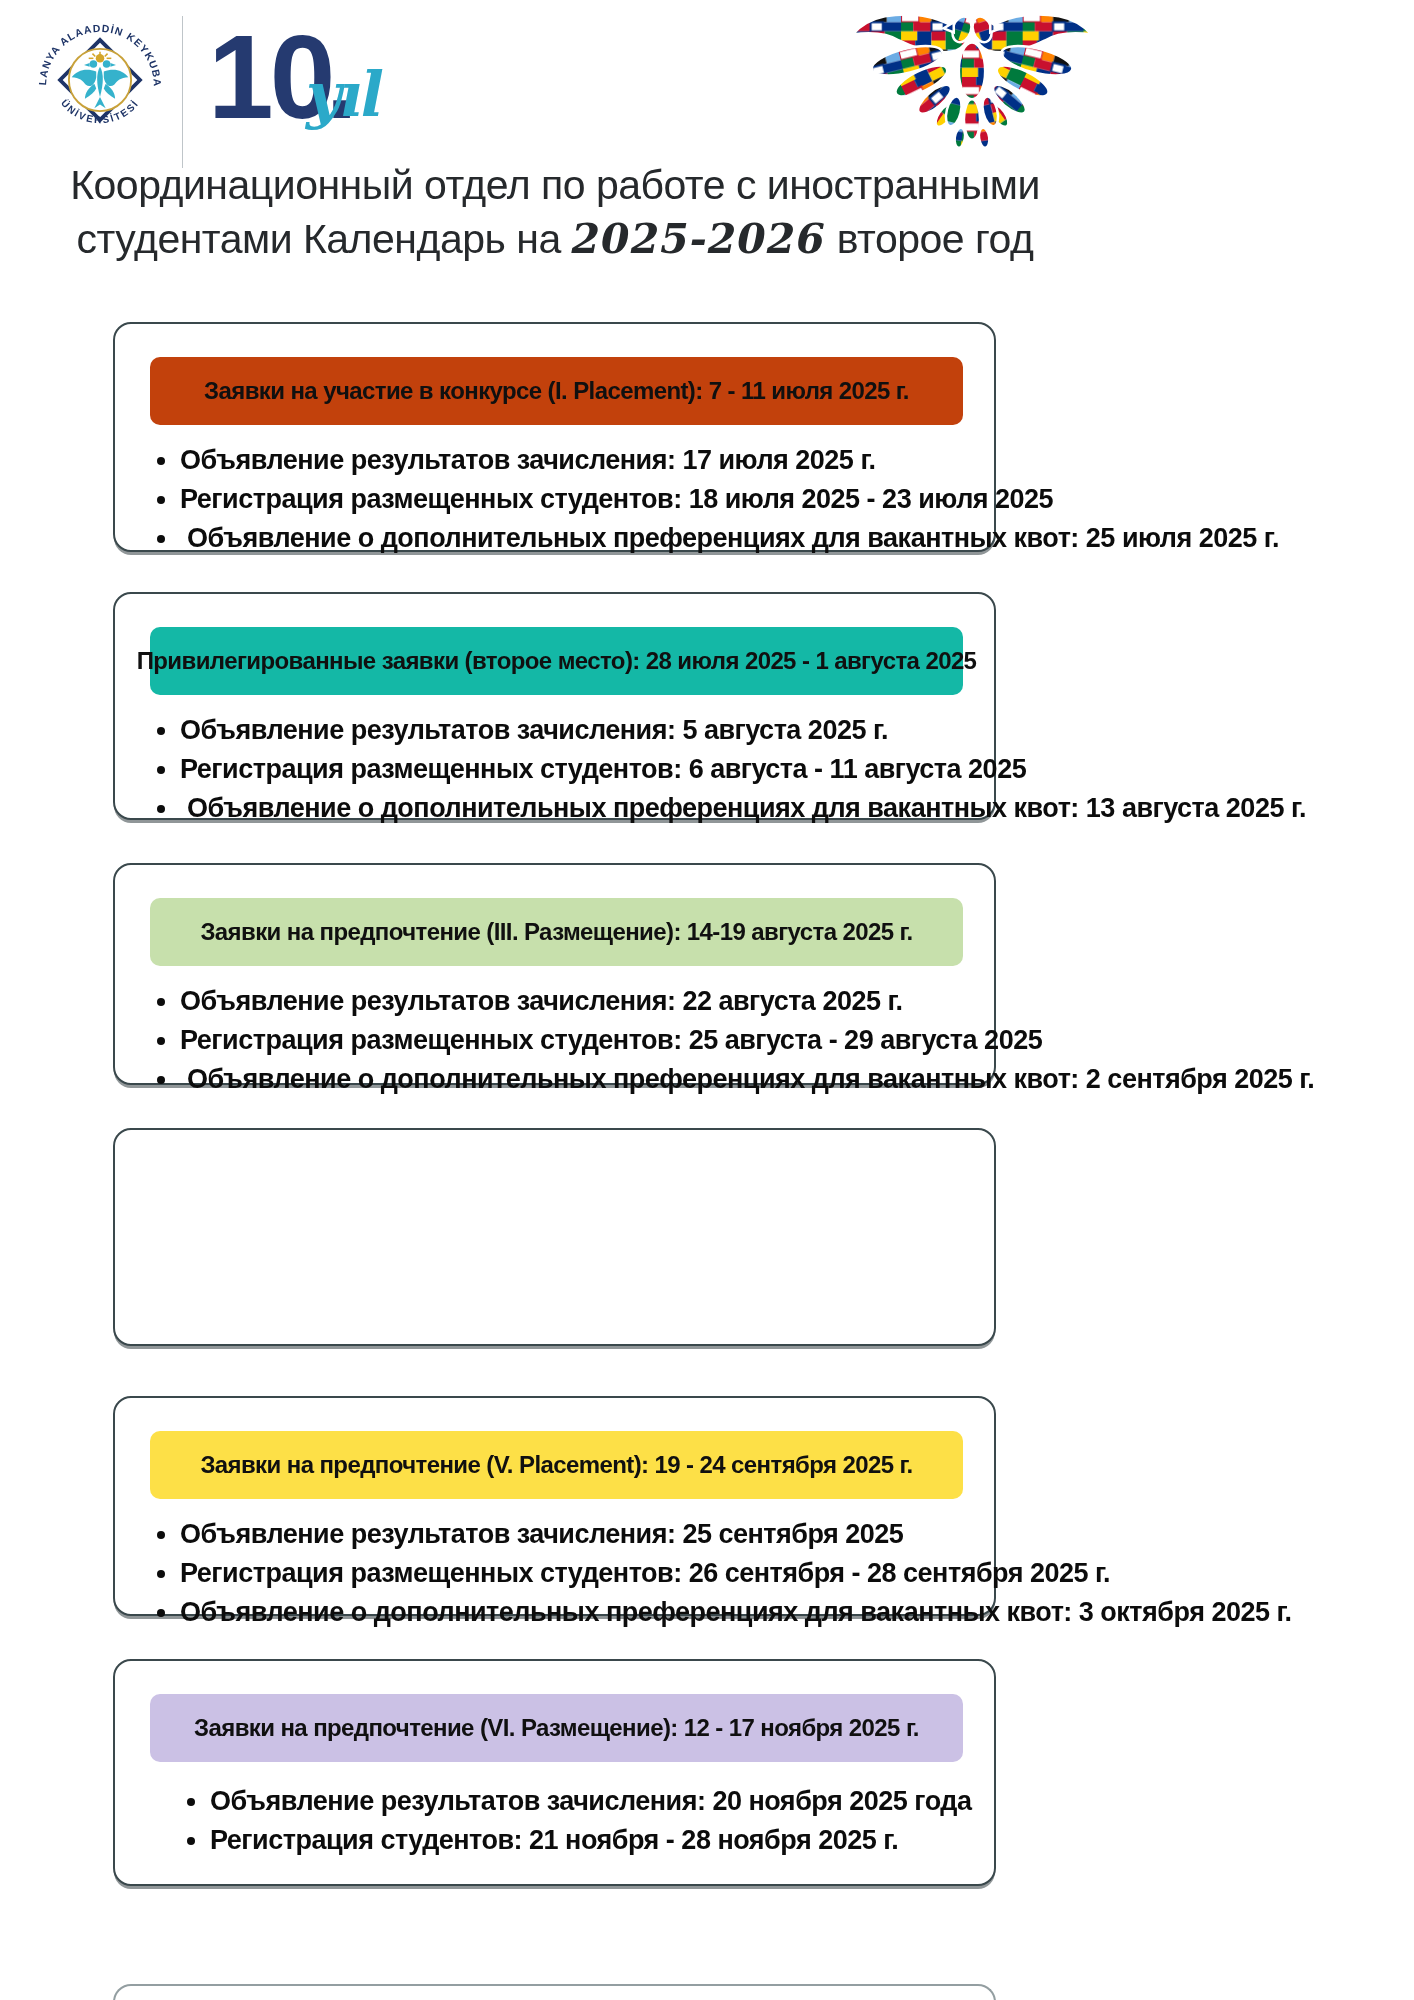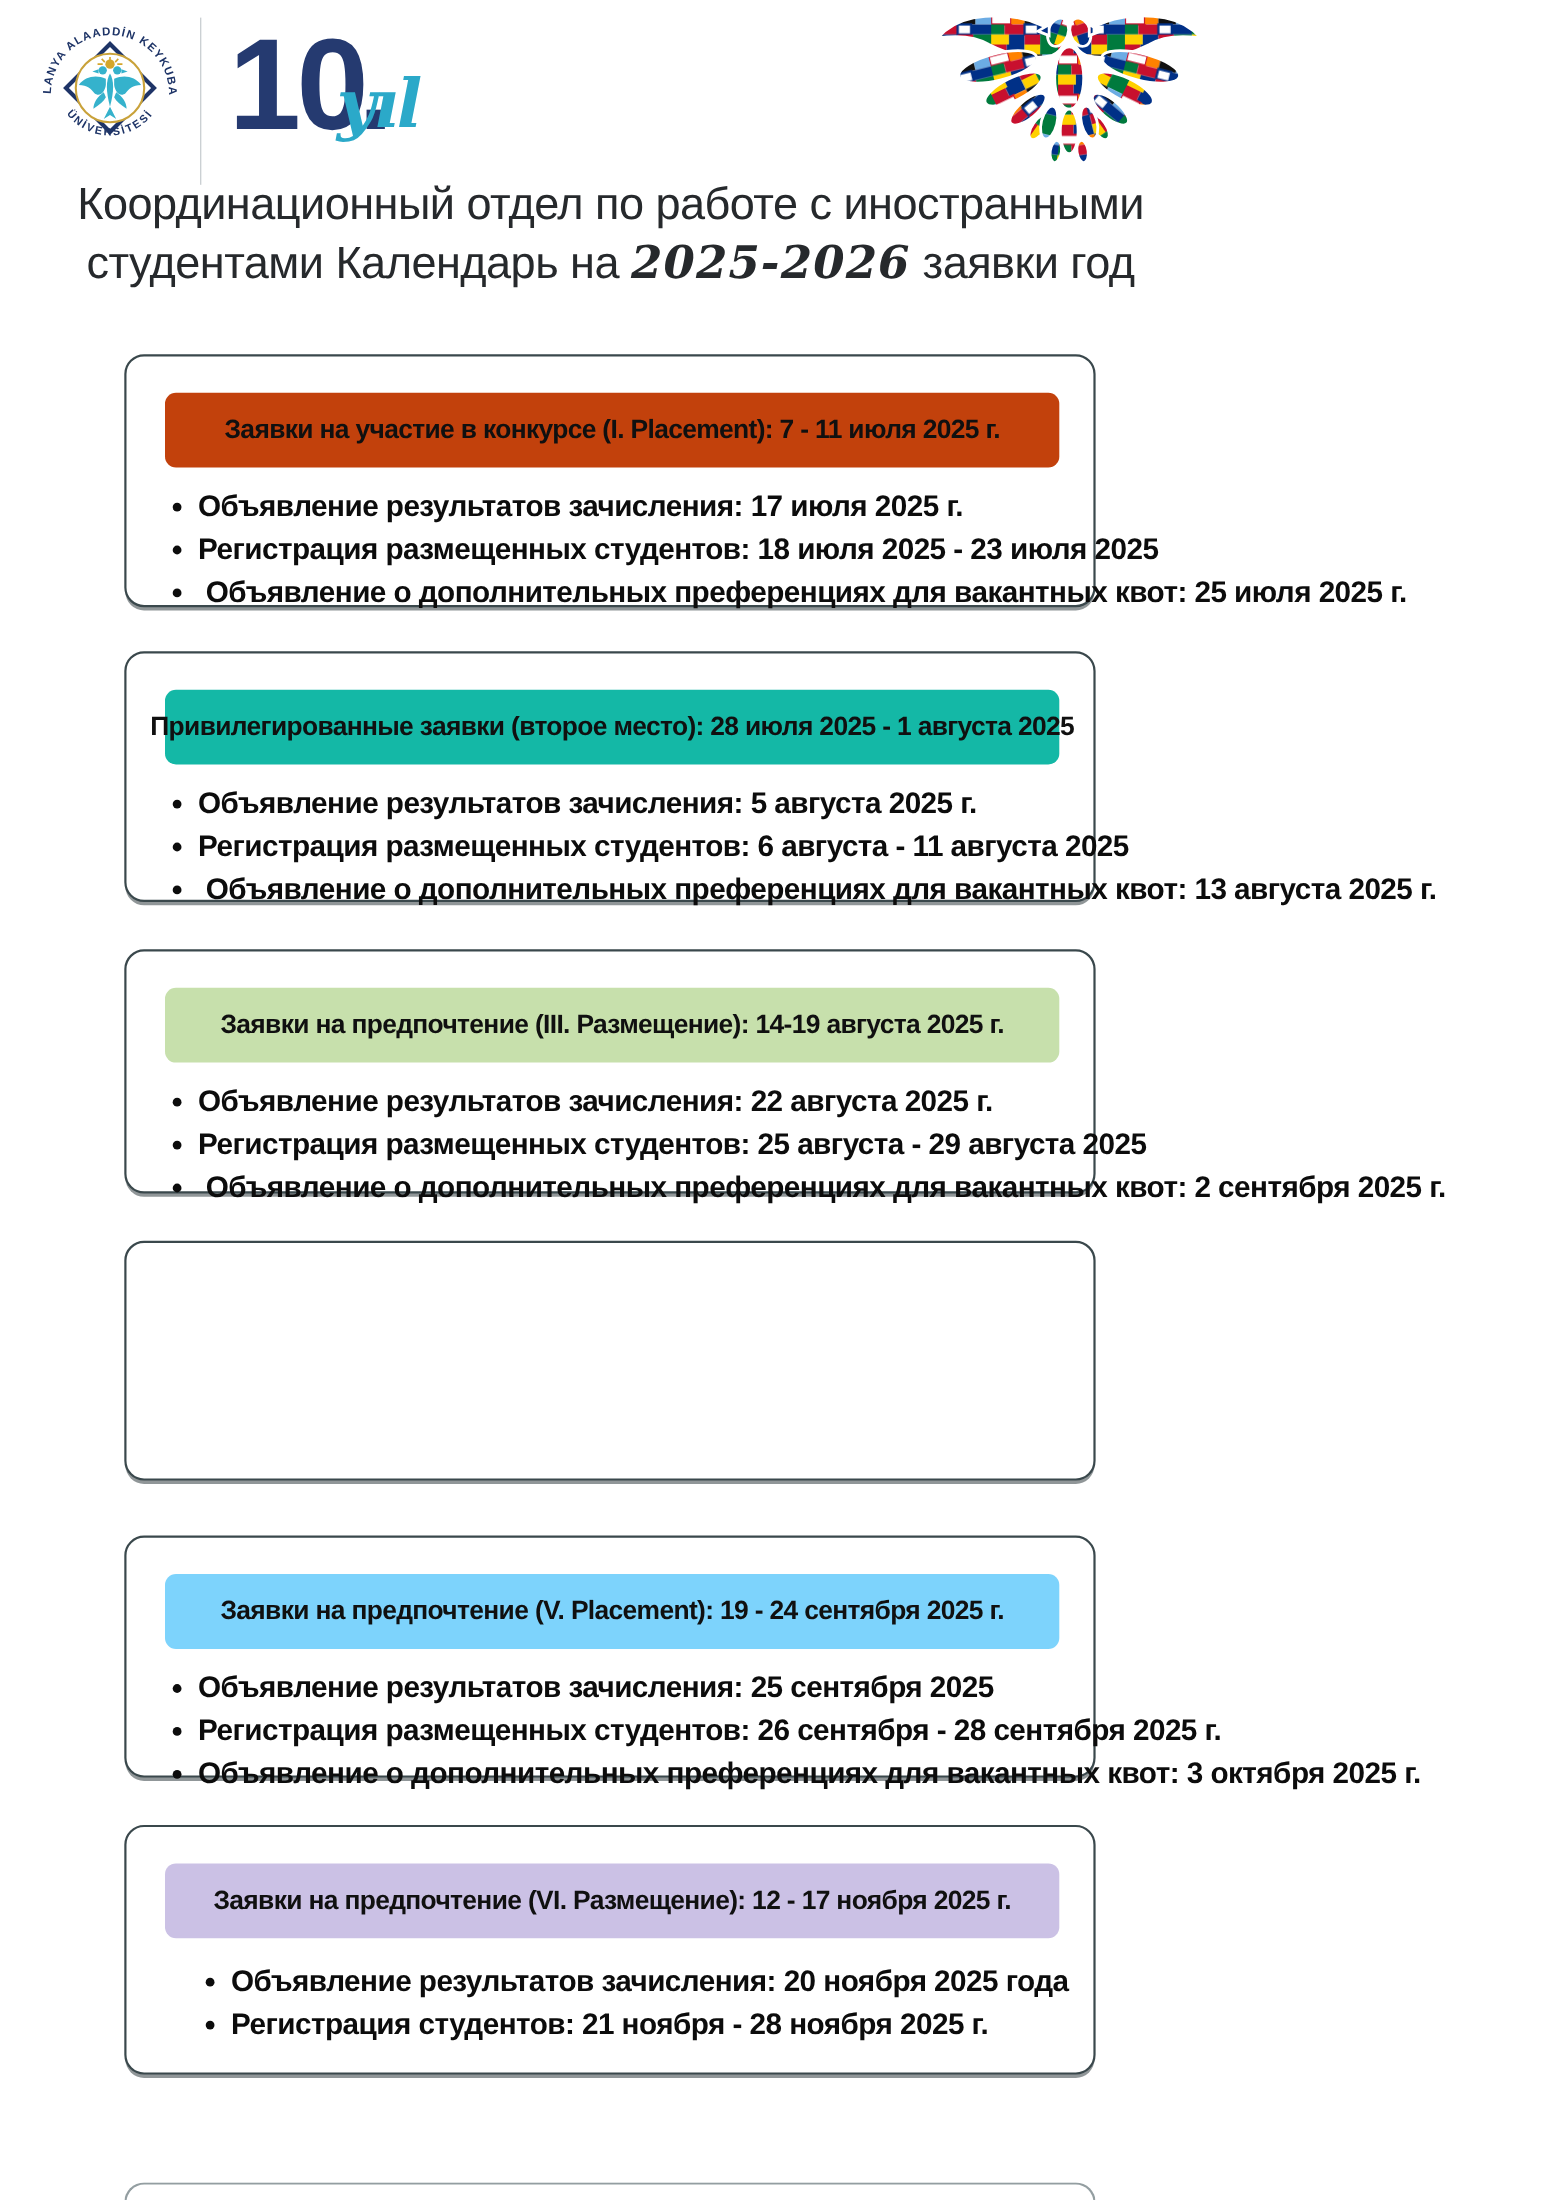--- a/index.html
+++ b/index.html
@@ -176,21 +176,21 @@
           <ellipse cx="148" cy="106" rx="7" ry="15" transform="rotate(-14 148 106)"></ellipse>
           <ellipse cx="118" cy="132" rx="5" ry="10" transform="rotate(8 118 132)"></ellipse>
           <ellipse cx="142" cy="132" rx="5" ry="10" transform="rotate(-8 142 132)"></ellipse>
         </g>
       </svg>
     </div>
   </header>
 
   <h1 class="title">
     <span>Координационный отдел по работе с иностранными</span><br>
-    <span>студентами Календарь на </span><span class="years">2025-2026</span><span> заявки год</span>
+    <span>студентами Календарь на </span><span class="years">2025-2026</span><span> второе год</span>
   </h1>
 
   <main class="cards" id="cards">
     <section class="card card-1">
       <div class="card-header" style="background: #c2410c;">Заявки на участие в конкурсе (I. Placement): 7 - 11 июля 2025 г.</div>
       <ul class="card-list">
           <li>Объявление результатов зачисления: 17 июля 2025 г.</li>
           <li>Регистрация размещенных студентов: 18 июля 2025 - 23 июля 2025</li>
           <li> Объявление о дополнительных преференциях для вакантных квот: 25 июля 2025 г.</li>
         </ul>
@@ -211,21 +211,21 @@
           <li>Объявление результатов зачисления: 22 августа 2025 г.</li>
           <li>Регистрация размещенных студентов: 25 августа - 29 августа 2025</li>
           <li> Объявление о дополнительных преференциях для вакантных квот: 2 сентября 2025 г.</li>
         </ul>
     </section>
 
     <section class="card card-4">
     </section>
 
     <section class="card card-5">
-      <div class="card-header" style="background: #7dd3fc;">Заявки на предпочтение (V. Placement): 19 - 24 сентября 2025 г.</div>
+      <div class="card-header" style="background: #fde047;">Заявки на предпочтение (V. Placement): 19 - 24 сентября 2025 г.</div>
       <ul class="card-list">
           <li>Объявление результатов зачисления: 25 сентября 2025</li>
           <li>Регистрация размещенных студентов: 26 сентября - 28 сентября 2025 г.</li>
           <li>Объявление о дополнительных преференциях для вакантных квот: 3 октября 2025 г.</li>
         </ul>
     </section>
 
     <section class="card card-6">
       <div class="card-header" style="background: rgb(203, 193, 229);">Заявки на предпочтение (VI. Размещение): 12 - 17 ноября 2025 г.</div>
       <ul class="card-list">

